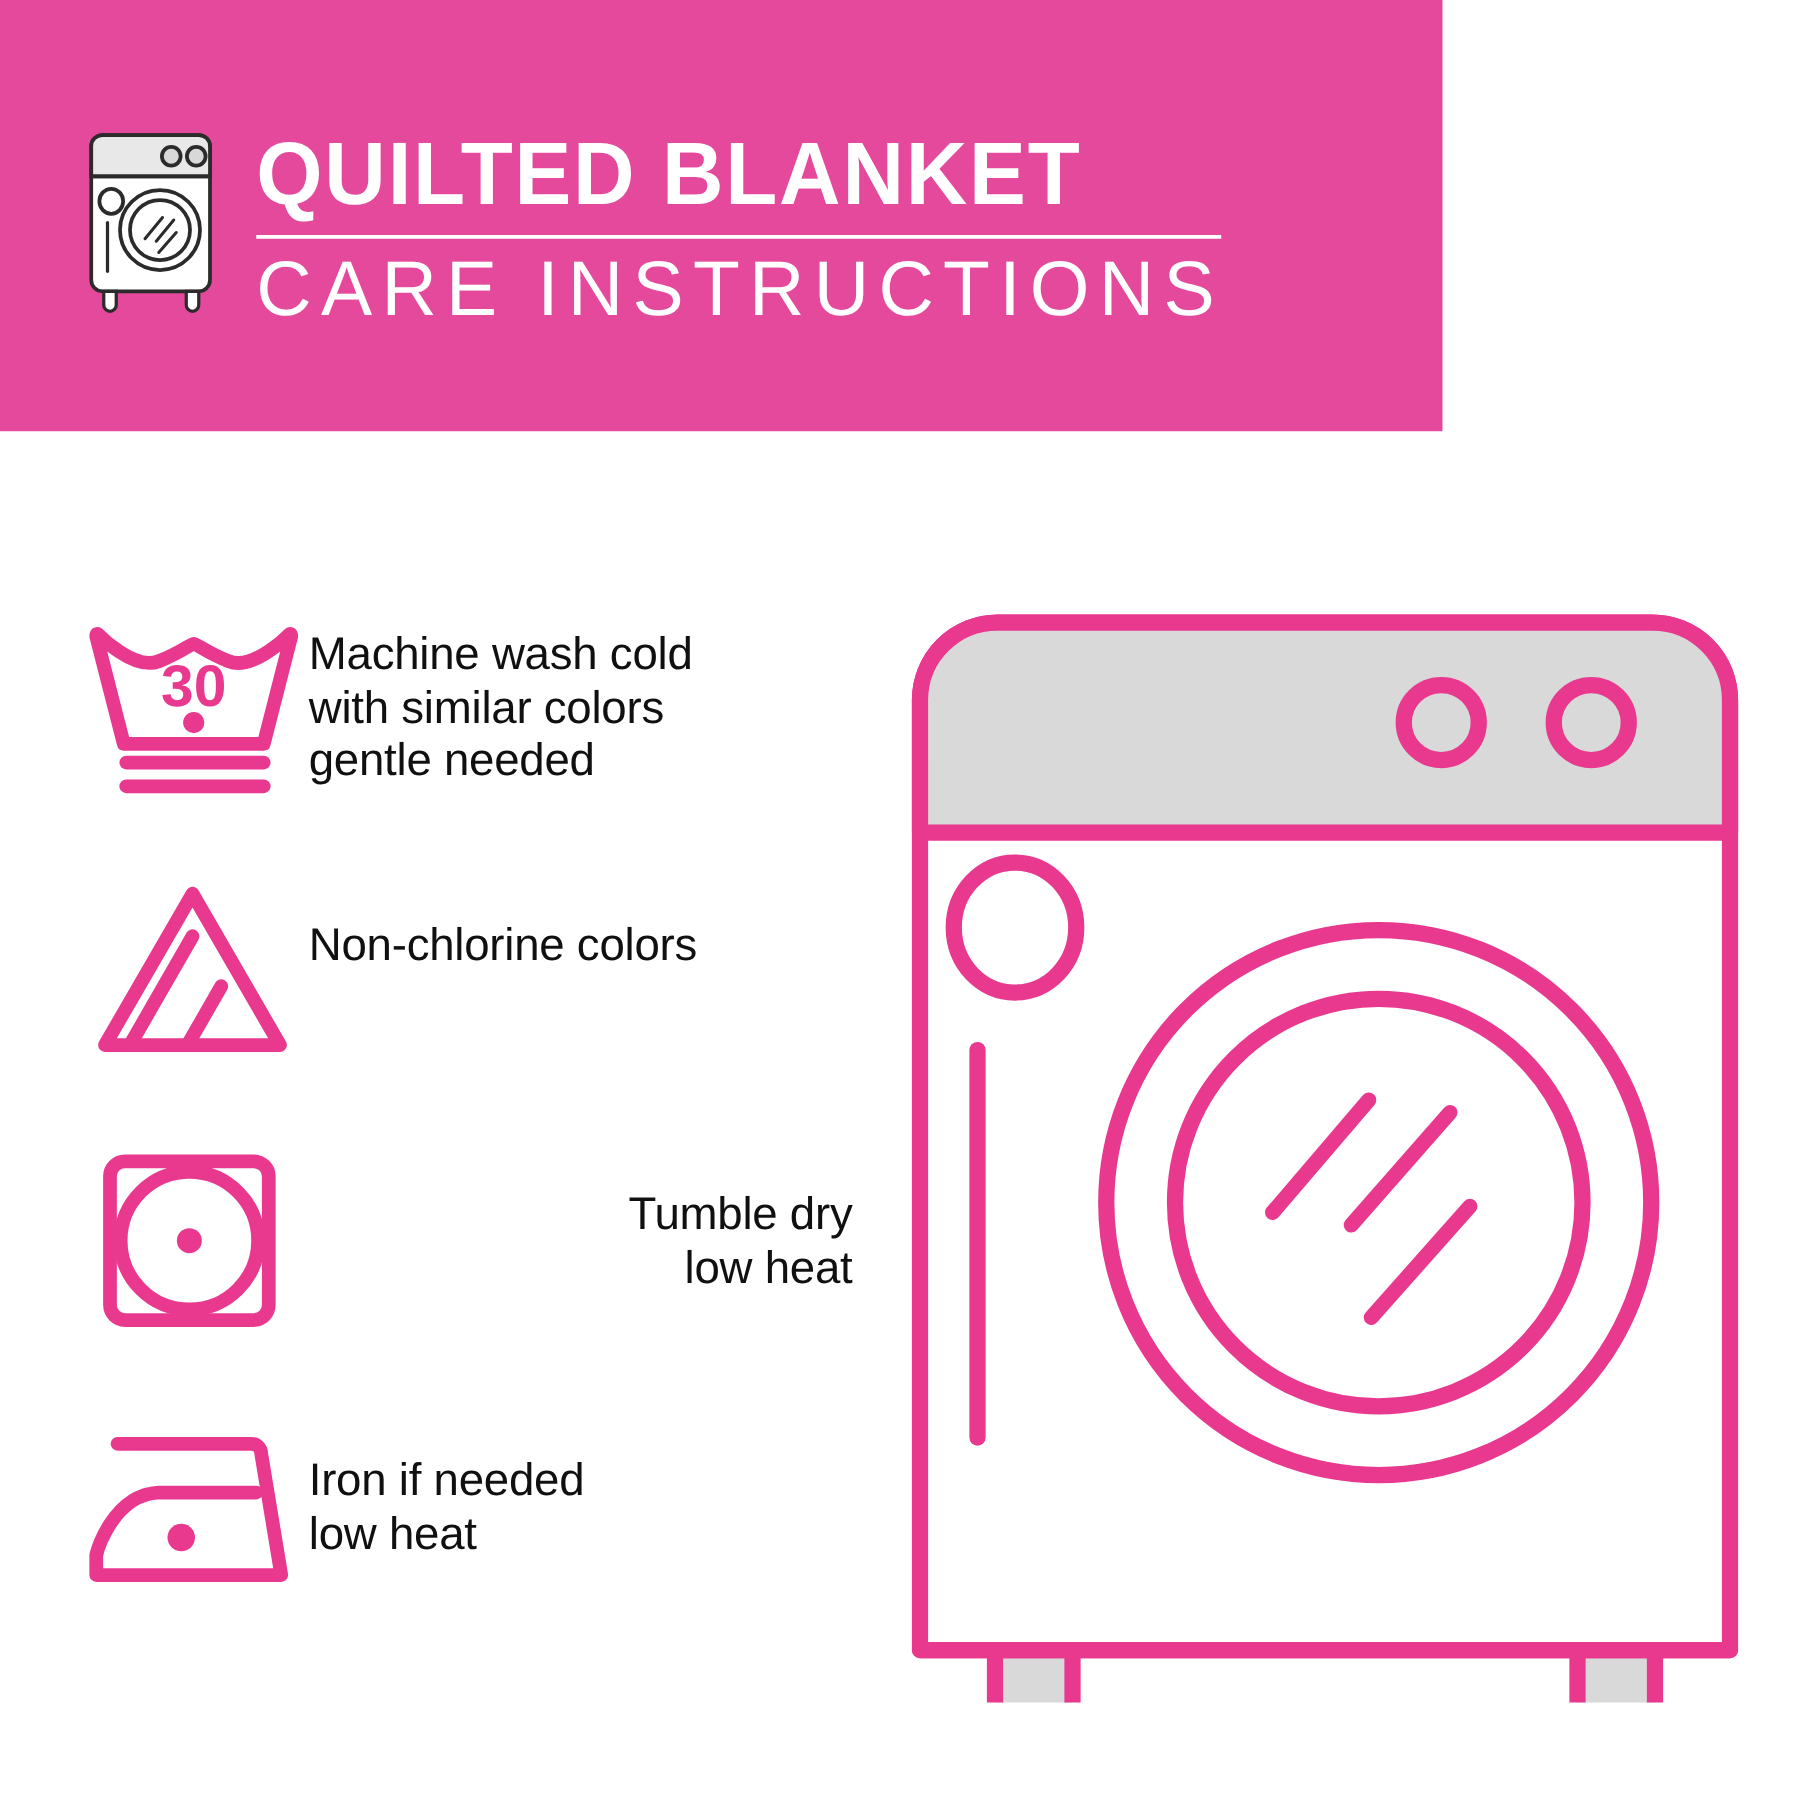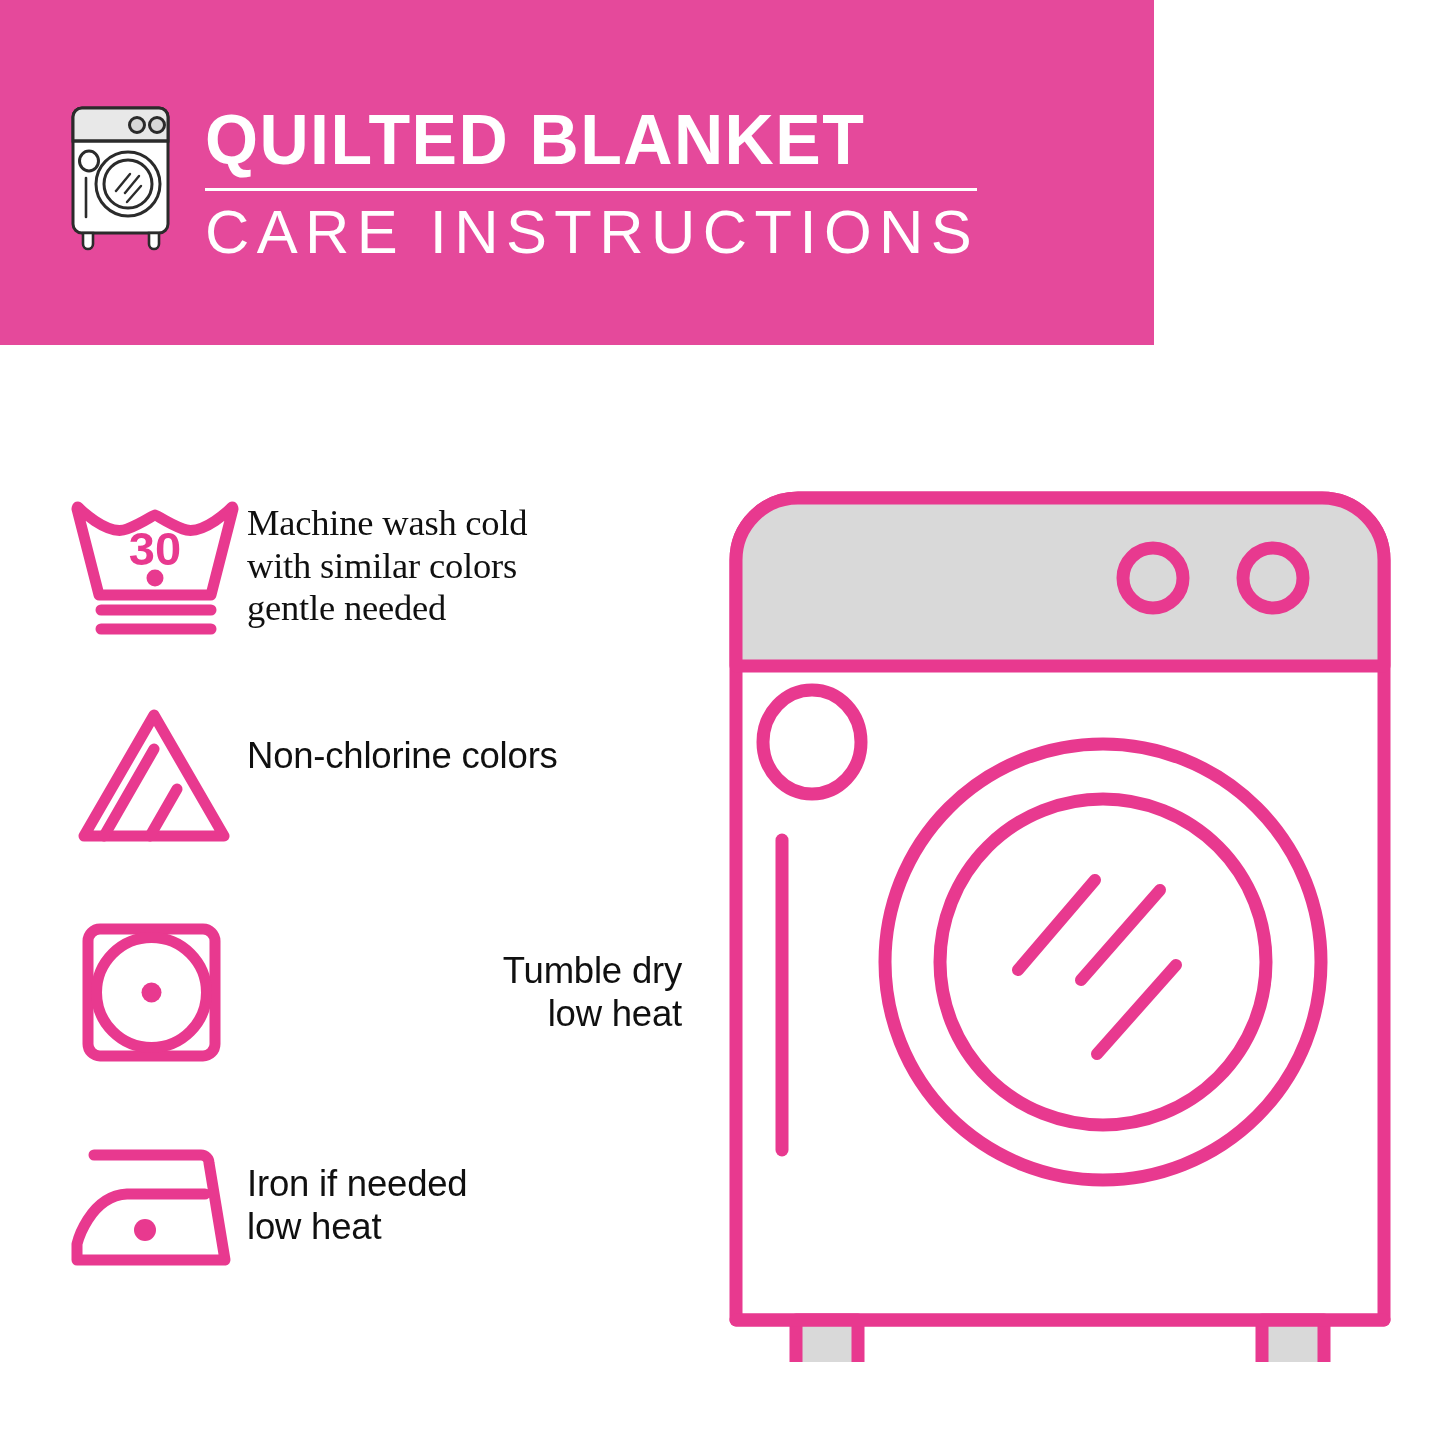--- a/index.html
+++ b/index.html
@@ -86,21 +86,21 @@
   .care-text {
     flex: 1;
     font-size: 36.5px;
     line-height: 1.17;
     color: #101010;
     letter-spacing: -0.2px;
     padding-top: 8px;
   }
   .care-text .ln { display: block; }
 
-  .row-wash .care-text  { padding-top: 22px; font-family: Liberation Serif, serif; }
+  .row-wash .care-text  { padding-top: 22px; }
   .row-bleach .care-text{ padding-top: 40px; }
   .row-dry .care-text   { padding-top: 40px; text-align: right; }
   .row-iron .care-text  { padding-top: 38px; }
 
   
   #machine-illustration {
     position: absolute;
     left: 700px;
     top: 462px;
     width: 720px;

